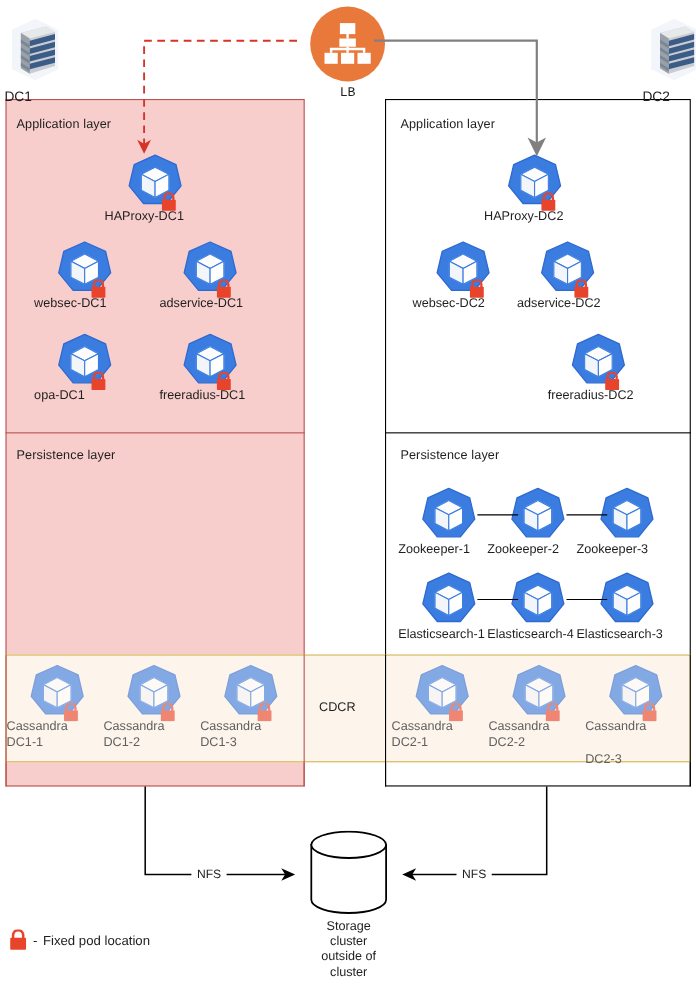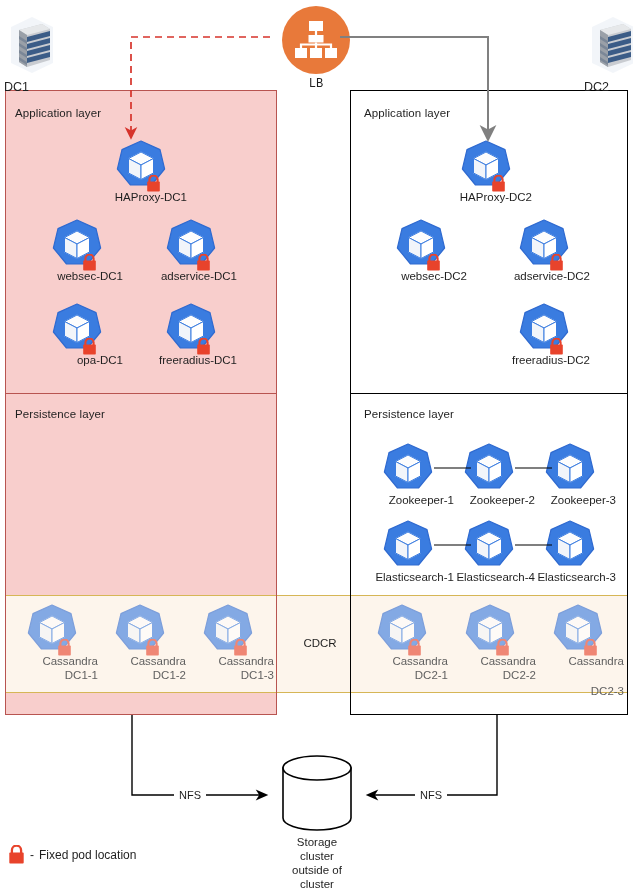--- a/index.html
+++ b/index.html
@@ -17,41 +17,41 @@
   #dc1-divider{left:5px;top:393px;width:272px;height:0;border-top:1px solid #b85450;}
   #dc2-box{left:350px;top:90px;width:278px;height:625px;background:#ffffff;border:1px solid #000000;}
   #dc2-divider{left:350px;top:393px;width:278px;height:0;border-top:1px solid #000000;}
 
   #cdcr-box{left:5px;top:595px;width:623px;height:98px;box-sizing:border-box;
             background:#fdf5ec;border:1px solid #d6b656;}
 
   .layer-label{font-size:11.5px;color:#1f1f1f;letter-spacing:.1px;white-space:nowrap;}
 
   
-  .pod{position:absolute;width:92px;text-align:right;}
+  .pod{position:absolute;width:92px;text-align:left;}
   .pod .glyph{position:relative;width:52px;height:50px;margin:0 auto;}
   .pod .k8s{display:block;width:52px;height:50px;}
   .pod .lock{position:absolute;right:6px;bottom:-2px;width:15px;height:17px;}
   .pod .cap{font-size:11.5px;line-height:13.5px;color:#1f1f1f;margin-top:1px;white-space:nowrap;}
   .pod.two-line .cap{white-space:normal;}
   .pod.faded .glyph{opacity:.62;}
   .pod.faded .cap{color:#5f5f5f;}
 
   
   #lb-node{left:270px;top:6px;width:92px;text-align:center;}
   #lb-circle{width:68px;height:68px;border-radius:50%;background:#e8793a;margin:0 auto;position:relative;}
   #lb-node .cap{font-size:12px;margin-top:3px;color:#1f1f1f;font-family:Liberation Mono, monospace;}
 
   .dc-icon{position:absolute;width:60px;text-align:center;}
   .dc-icon .cap{font-size:12.5px;margin-top:2px;color:#1f1f1f;}
 
   #storage-node{left:265px;top:755px;width:104px;text-align:center;}
   #storage-node .cap{font-size:11.5px;line-height:14px;margin-top:4px;color:#1f1f1f;}
 
-  #cdcr-label{left:290px;top:637px;width:60px;text-align:center;font-size:11.5px;color:#1f1f1f;}
+  #cdcr-label{left:290px;top:637px;width:60px;text-align:left;font-size:11.5px;color:#1f1f1f;}
 
   
   #legend{left:8px;top:845px;display:flex;align-items:center;gap:5px;}
   #legend .cap{font-size:12px;color:#1f1f1f;}
 
   svg.overlay{position:absolute;left:0;top:0;width:633px;height:896px;pointer-events:none;}
   .nfs-text{font-family:"Liberation Sans",sans-serif;font-size:11px;fill:#1f1f1f;}
 </style>
 </head>
 <body>
@@ -225,21 +225,21 @@
       <svg class="k8s" viewBox="0 0 52 50">
           <use href="#sym-k8s"></use>
         </svg>
       <svg class="lock" viewBox="0 0 15 17">
           <use href="#sym-lock"></use>
         </svg>
     </div>
     <div class="cap">websec-DC2</div>
   </div>
 
-  <div class="pod" style="left:498px;top:219px;">
+  <div class="pod" style="left:470px;top:219px;">
     <div class="glyph">
       <svg class="k8s" viewBox="0 0 52 50">
           <use href="#sym-k8s"></use>
         </svg>
       <svg class="lock" viewBox="0 0 15 17">
           <use href="#sym-lock"></use>
         </svg>
     </div>
     <div class="cap">adservice-DC2</div>
   </div>

